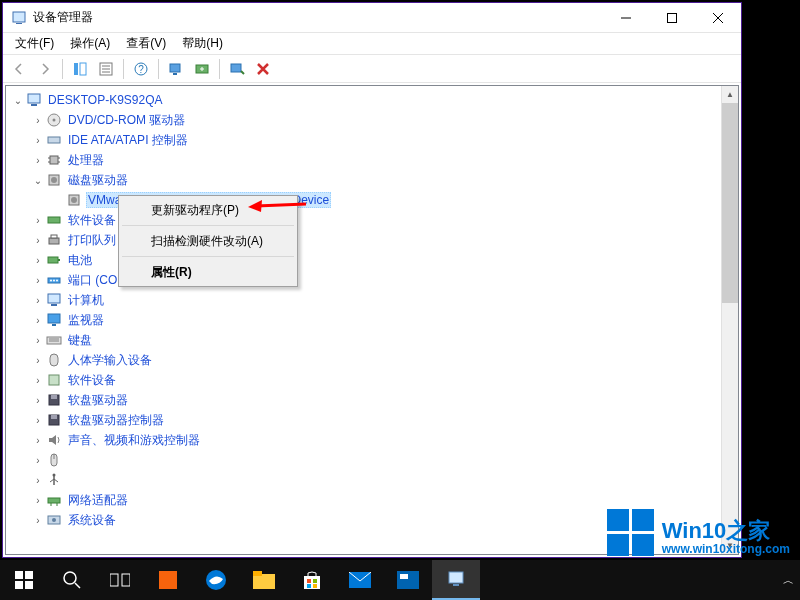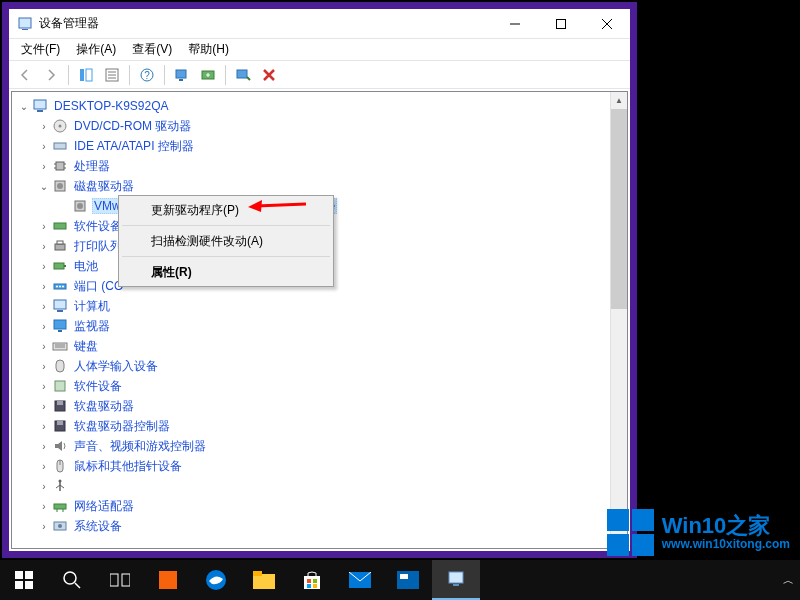--- a/index.html
+++ b/index.html
@@ -1,18 +1,18 @@
 <!DOCTYPE html>
 <html><head>
 <meta charset="utf-8">
 <style>
 * { margin: 0; padding: 0; box-sizing: border-box; }
 body { font-family: "Microsoft YaHei", "Segoe UI", Tahoma, sans-serif; font-size: 12px; background: #000; overflow: hidden; width: 800px; height: 600px; position: relative; }
 
-.window { position: absolute; left: 2px; top: 2px; width: 635px; height: 556px; background: #fff; border: 7px solid #4c1d95; }
+.window { position: absolute; left: 2px; top: 2px; width: 740px; height: 556px; background: #fff; border: 1px solid #4c1d95; }
 
 .titlebar { height: 30px; background: #fff; display: flex; align-items: center; border-bottom: 1px solid #e5e5e5; }
 .titlebar .app-icon { width: 16px; height: 16px; margin: 0 6px 0 8px; display: inline-flex; align-items: center; justify-content: center; }
 .titlebar .title { flex: 1; font-size: 12px; color: #000; }
 .win-btns { display: flex; }
 .win-btn { width: 46px; height: 30px; display: flex; align-items: center; justify-content: center; color: #000; }
 
 .menubar { height: 22px; display: flex; align-items: center; padding: 0 4px; border-bottom: 1px solid #e5e5e5; }
 .menu-item { padding: 2px 8px; font-size: 12px; }
 
@@ -26,33 +26,33 @@
 .scroll-thumb { position: absolute; top: 17px; left: 0; right: 0; height: 200px; background: #cdcdcd; }
 
 .tree { padding: 4px 0; }
 .tree-row { display: flex; align-items: center; height: 20px; white-space: nowrap; }
 .expander { width: 16px; height: 16px; display: inline-flex; align-items: center; justify-content: center; font-size: 10px; color: #606060; cursor: default; }
 .node-icon { width: 16px; height: 16px; margin-right: 4px; display: inline-flex; align-items: center; justify-content: center; }
 .node-label { font-size: 12px; color: #1d4ed8; padding: 1px 2px; }
 .node-label.selected { background: #cce8ff; border: 1px dotted #99d1ff; padding: 0 1px; }
 .indent { display: inline-block; }
 
-.context-menu { position: absolute; left: 118px; top: 195px; width: 216px; background: #f0f0f0; border: 1px solid #a0a0a0; box-shadow: 3px 3px 3px rgba(0,0,0,0.2); padding: 2px; }
+.context-menu { position: absolute; left: 118px; top: 195px; width: 180px; background: #f0f0f0; border: 1px solid #a0a0a0; box-shadow: 3px 3px 3px rgba(0,0,0,0.2); padding: 2px; }
 .ctx-item { height: 24px; display: flex; align-items: center; padding-left: 30px; font-size: 12px; }
 .ctx-sep { height: 1px; background: #d7d7d7; margin: 3px 1px; }
 .ctx-item.bold { font-weight: bold; }
 
 .arrow-annotation { position: absolute; left: 248px; top: 196px; pointer-events: none; }
 
 .taskbar { position: absolute; left: 0; bottom: 0; width: 800px; height: 40px; background: #101010; display: flex; align-items: center; }
 .tb-item { width: 48px; height: 40px; display: flex; align-items: center; justify-content: center; }
 .tb-item.active { background: #333; border-bottom: 2px solid #76b9ed; }
 .tray { position: absolute; right: 6px; bottom: 0; height: 40px; display: flex; align-items: center; color: #fff; font-size: 11px; gap: 8px; }
 
-.watermark { position: absolute; right: 10px; bottom: 44px; display: flex; align-items: center; gap: 8px; }
+.watermark { position: absolute; right: 10px; bottom: 44px; display: flex; align-items: flex-end; gap: 8px; }
 .watermark .win-logo { display: grid; grid-template-columns: 22px 22px; grid-template-rows: 22px 22px; gap: 3px; }
 .watermark .win-logo div { background: #0078d7; }
 .watermark .wm-text { color: #0078d7; font-size: 22px; font-weight: bold; display: flex; flex-direction: column; align-items: flex-start; line-height: 1.1; }
 .watermark .wm-url { font-size: 12px; color: #0078d7; }
 
 svg { display: block; }
 </style>
 </head>
 <body>
 
@@ -359,21 +359,20 @@
           </div>
           <div class="tree-row">
             <span class="indent" style="width:24px"></span>
             <span class="expander">›</span>
             <span class="node-icon">
               <svg width="16" height="16">
                 <rect x="5" y="2" width="6" height="12" rx="3" fill="#e0e0e0" stroke="#808080"></rect>
                 <line x1="8" y1="2" x2="8" y2="7" stroke="#808080"></line>
               </svg>
             </span>
-            <span class="node-label">鼠标和其他指针设备</span>
           </div>
           <div class="tree-row">
             <span class="indent" style="width:24px"></span>
             <span class="expander">›</span>
             <span class="node-icon">
               <svg width="16" height="16">
                 <circle cx="8" cy="3" r="1.5" fill="#606060"></circle>
                 <line x1="8" y1="4" x2="8" y2="13" stroke="#606060" stroke-width="1.5"></line>
                 <line x1="8" y1="7" x2="4" y2="10" stroke="#606060"></line>
                 <line x1="8" y1="7" x2="12" y2="10" stroke="#606060"></line>

